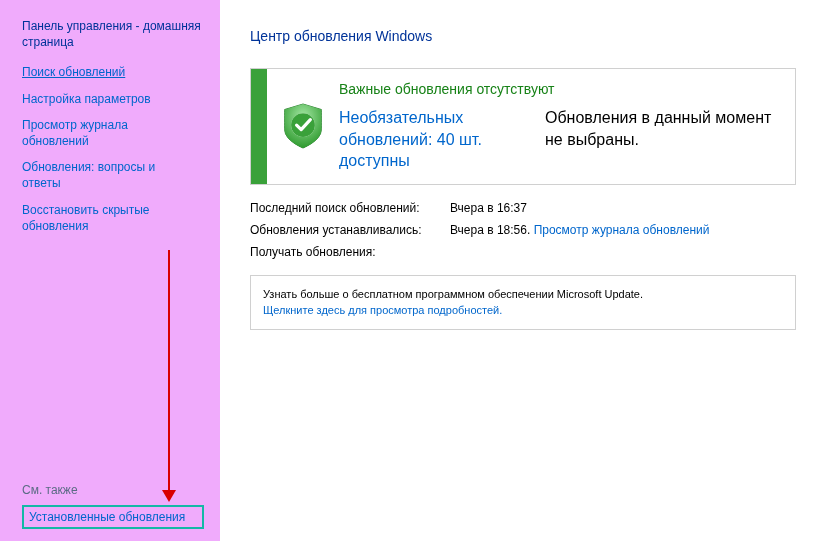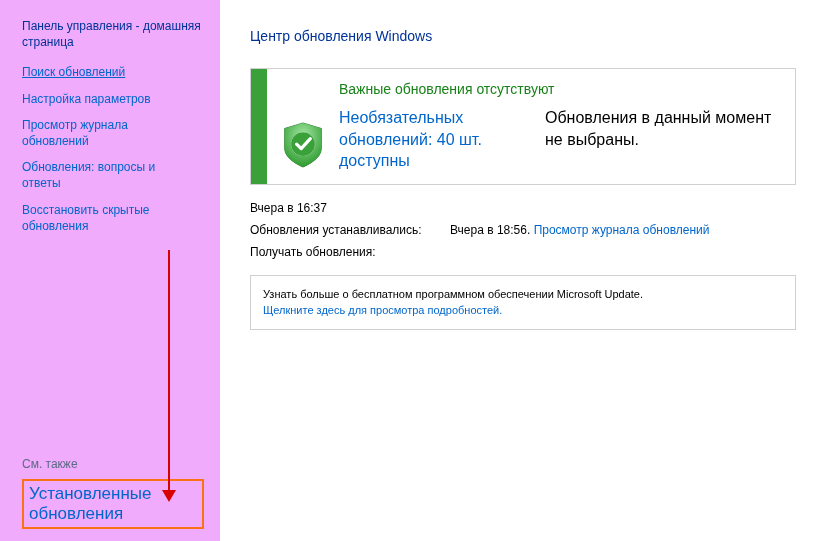--- a/index.html
+++ b/index.html
@@ -35,25 +35,25 @@
       max-width: 170px;
     }
     .sidebar-link.underline { text-decoration: underline; }
     .sidebar-spacer { flex: 1; }
     .see-also {
       color: #5a6b84;
       font-size: 12px;
       margin-bottom: 8px;
     }
     .installed-box {
-      border: 2px solid #f97316;
+      border: 2px solid #14b8a6;
       padding: 3px 5px;
       display: inline-block;
       color: #0066cc;
-      font-size: 17px;
+      font-size: 12px;
       cursor: pointer;
       margin-right: 16px;
     }
     .red-arrow {
       position: absolute;
       left: 160px;
       top: 250px;
       width: 18px;
       height: 260px;
     }
@@ -86,21 +86,21 @@
       margin-bottom: 14px;
     }
     .status-bar {
       width: 16px;
       background: #3aa13a;
     }
     .status-content {
       flex: 1;
       padding: 12px 14px 12px 14px;
       display: flex;
-      align-items: flex-end;
+      align-items: center;
     }
     .shield {
       width: 44px;
       flex-shrink: 0;
       margin-right: 14px;
       margin-top: 2px;
     }
     .status-text { flex: 1; }
     .status-heading {
       color: #178217;
@@ -202,20 +202,21 @@
         <div class="status-row">
           <div class="left">Необязательных обновлений: 40 шт. доступны</div>
           <div class="right">Обновления в данный момент не выбраны.</div>
         </div>
       </div>
     </div>
   </div>
 
   <div class="info-table">
     <div class="info-row">
+      <div class="info-label">Последний поиск обновлений:</div>
       <div class="info-value">Вчера в 16:37</div>
     </div>
     <div class="info-row">
       <div class="info-label">Обновления устанавливались:</div>
       <div class="info-value">
         <span>Вчера в 18:56.</span>
         <span class="link">Просмотр журнала обновлений</span>
       </div>
     </div>
     <div class="info-row">

